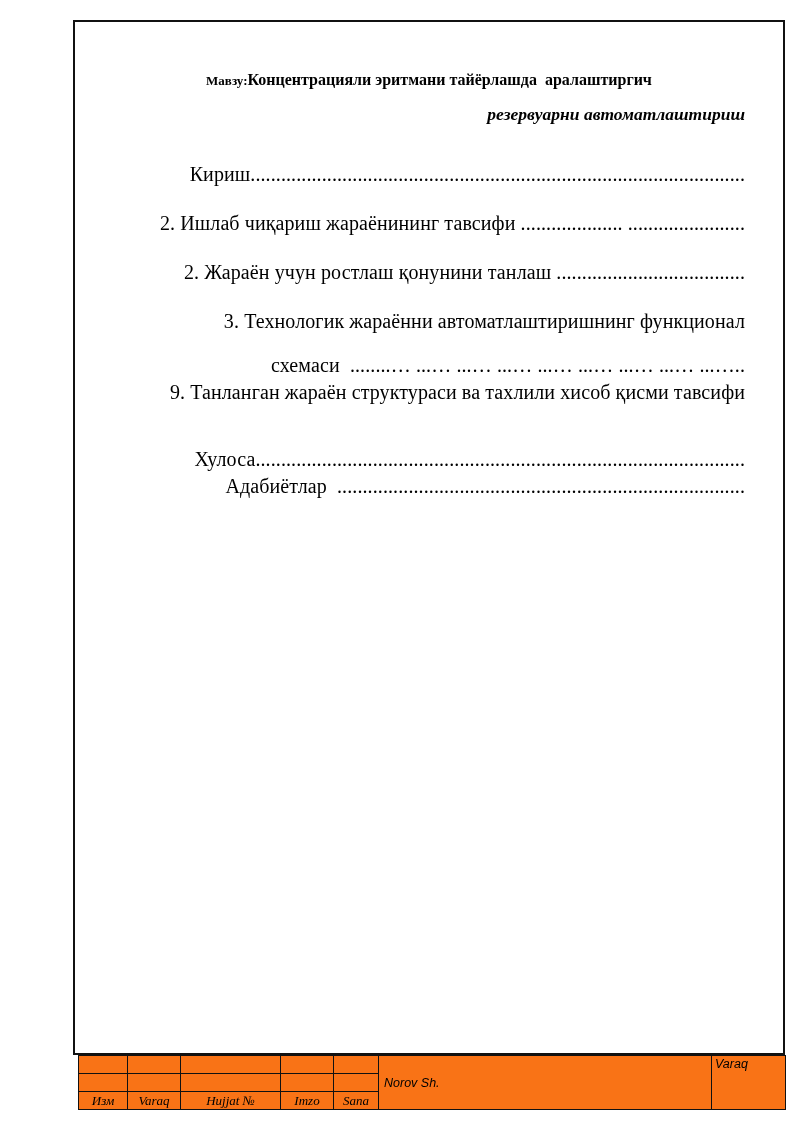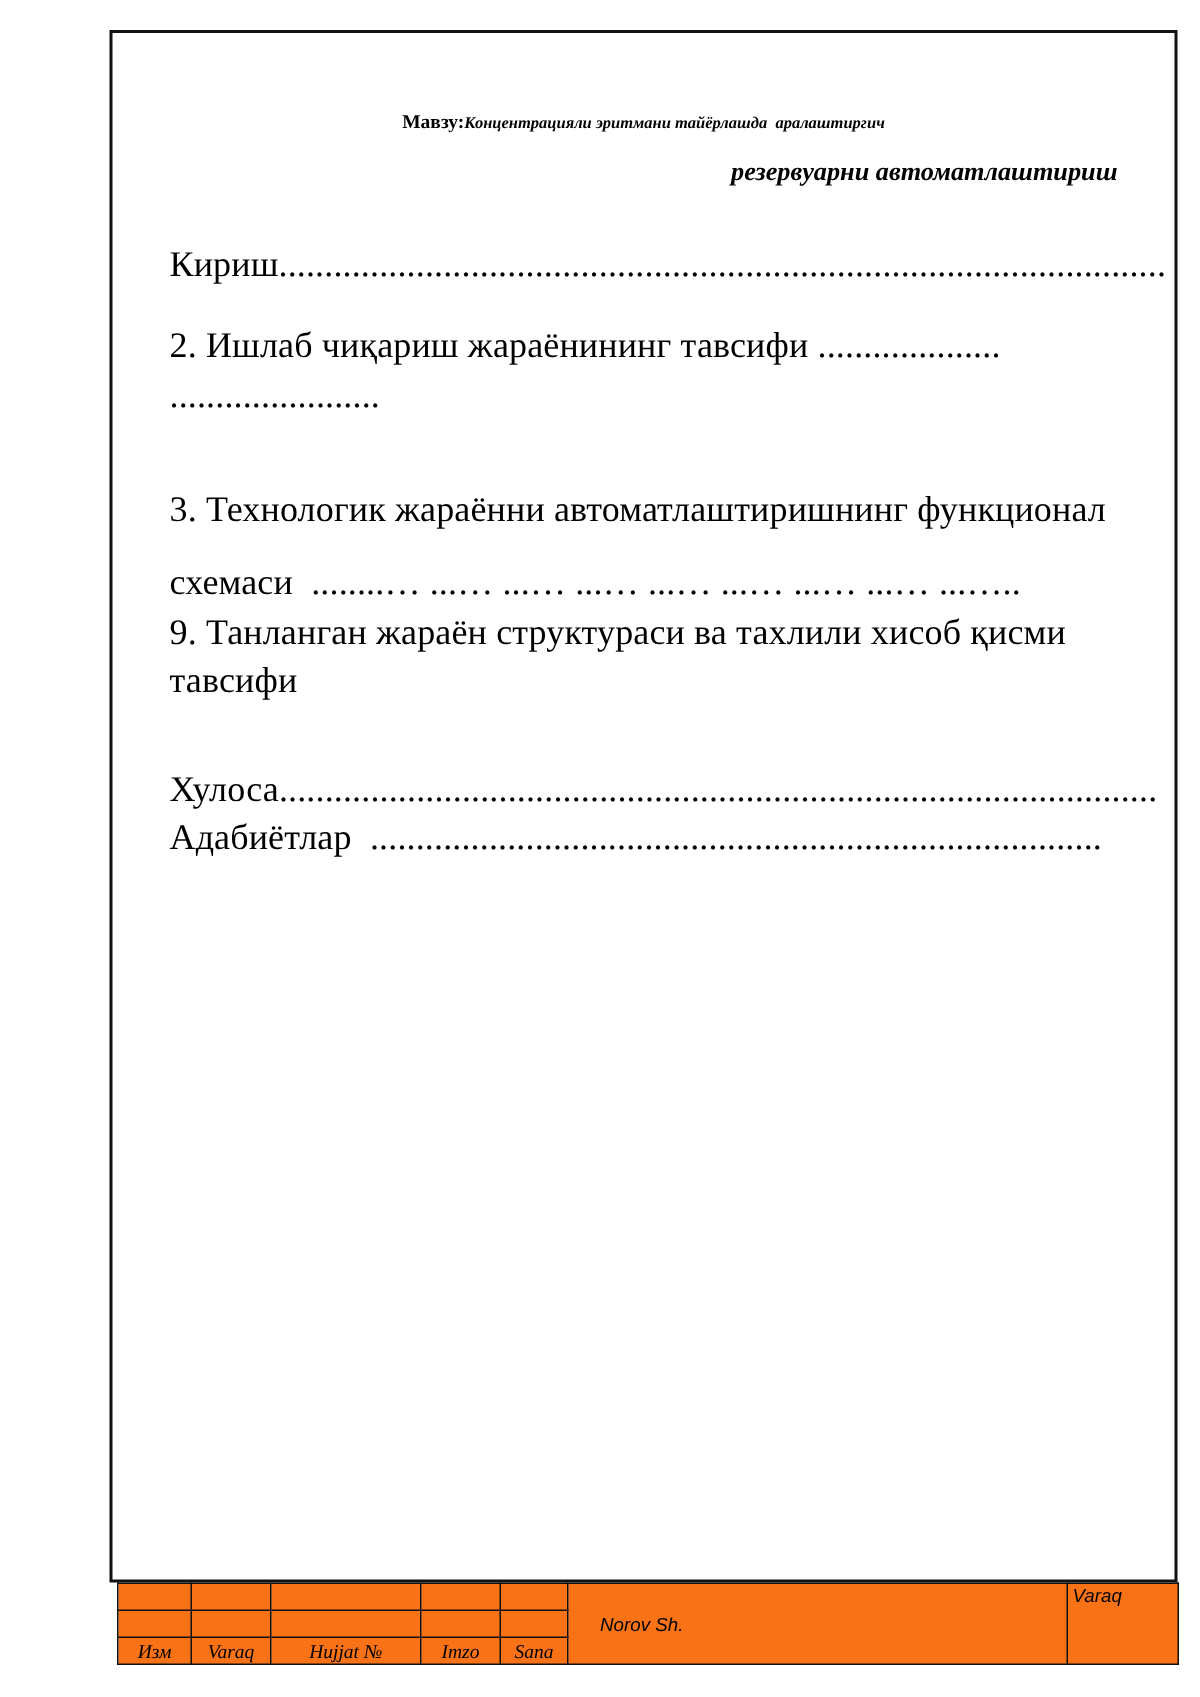--- a/index.html
+++ b/index.html
@@ -45,41 +45,41 @@
     font-size: 17.5px;
     white-space: pre;
   }
   .title-label {
     font-weight: bold;
     font-style: normal;
     font-size: 13px;
   }
   .title-main {
     font-weight: bold;
-    font-style: italic;
-    font-size: 11px;
+    font-size: 16px;
   }
   .title-line-2 {
     text-align: right;
     font-weight: bold;
     font-style: italic;
     font-size: 17.5px;
     line-height: 2.1;
   }
 
   
   .toc {
     margin-top: 28px;
   }
   .toc-line {
-    font-size: 24px;
+    font-size: 20px;
     line-height: 1.35;
     white-space: pre-wrap;
     word-break: normal;
     letter-spacing: 0.1px;
+    text-align: right;
   }
   .gap-sm { height: 17px; }
   .gap-md { height: 22px; }
   .gap-lg { height: 40px; }
 
   
   #stamp {
     position: absolute;
     left: 78px;
     top: 1055px;
@@ -109,21 +109,21 @@
     font-style: italic;
     font-weight: normal;
     font-size: 13px;
   }
   #stamp td.name-cell {
     text-align: left;
     vertical-align: middle;
     font-family: "Liberation Sans", sans-serif;
     font-style: italic;
     font-size: 12.5px;
-    padding-left: 21px;
+    padding-left: 5px;
   }
   #stamp td.varaq-cell {
     font-family: "Liberation Sans", sans-serif;
     font-style: italic;
     font-size: 12.5px;
     text-align: left;
     vertical-align: top;
     padding-left: 3px;
     padding-top: 1px;
   }
@@ -141,20 +141,21 @@
   </div>
 
   <div class="toc">
 
     <div class="toc-line">Кириш.................................................................................................</div>
     <div class="gap-md"></div>
 
     <div class="toc-line">2. Ишлаб чиқариш жараёнининг тавсифи .................... .......................</div>
     <div class="gap-md"></div>
 
+    <div class="toc-line">2. Жараён учун ростлаш қонунини танлаш .....................................</div>
     <div class="gap-md"></div>
 
     <div class="toc-line">3. Технологик жараённи автоматлаштиришнинг функционал</div>
     <div class="gap-sm"></div>
 
     <div class="toc-line">схемаси  ........… ...… ...… ...… ...… ...… ...… ...… ...…..</div>
 
     <div class="toc-line">9. Танланган жараён структураси ва тахлили хисоб қисми тавсифи</div>
     <div class="gap-lg"></div>
 

